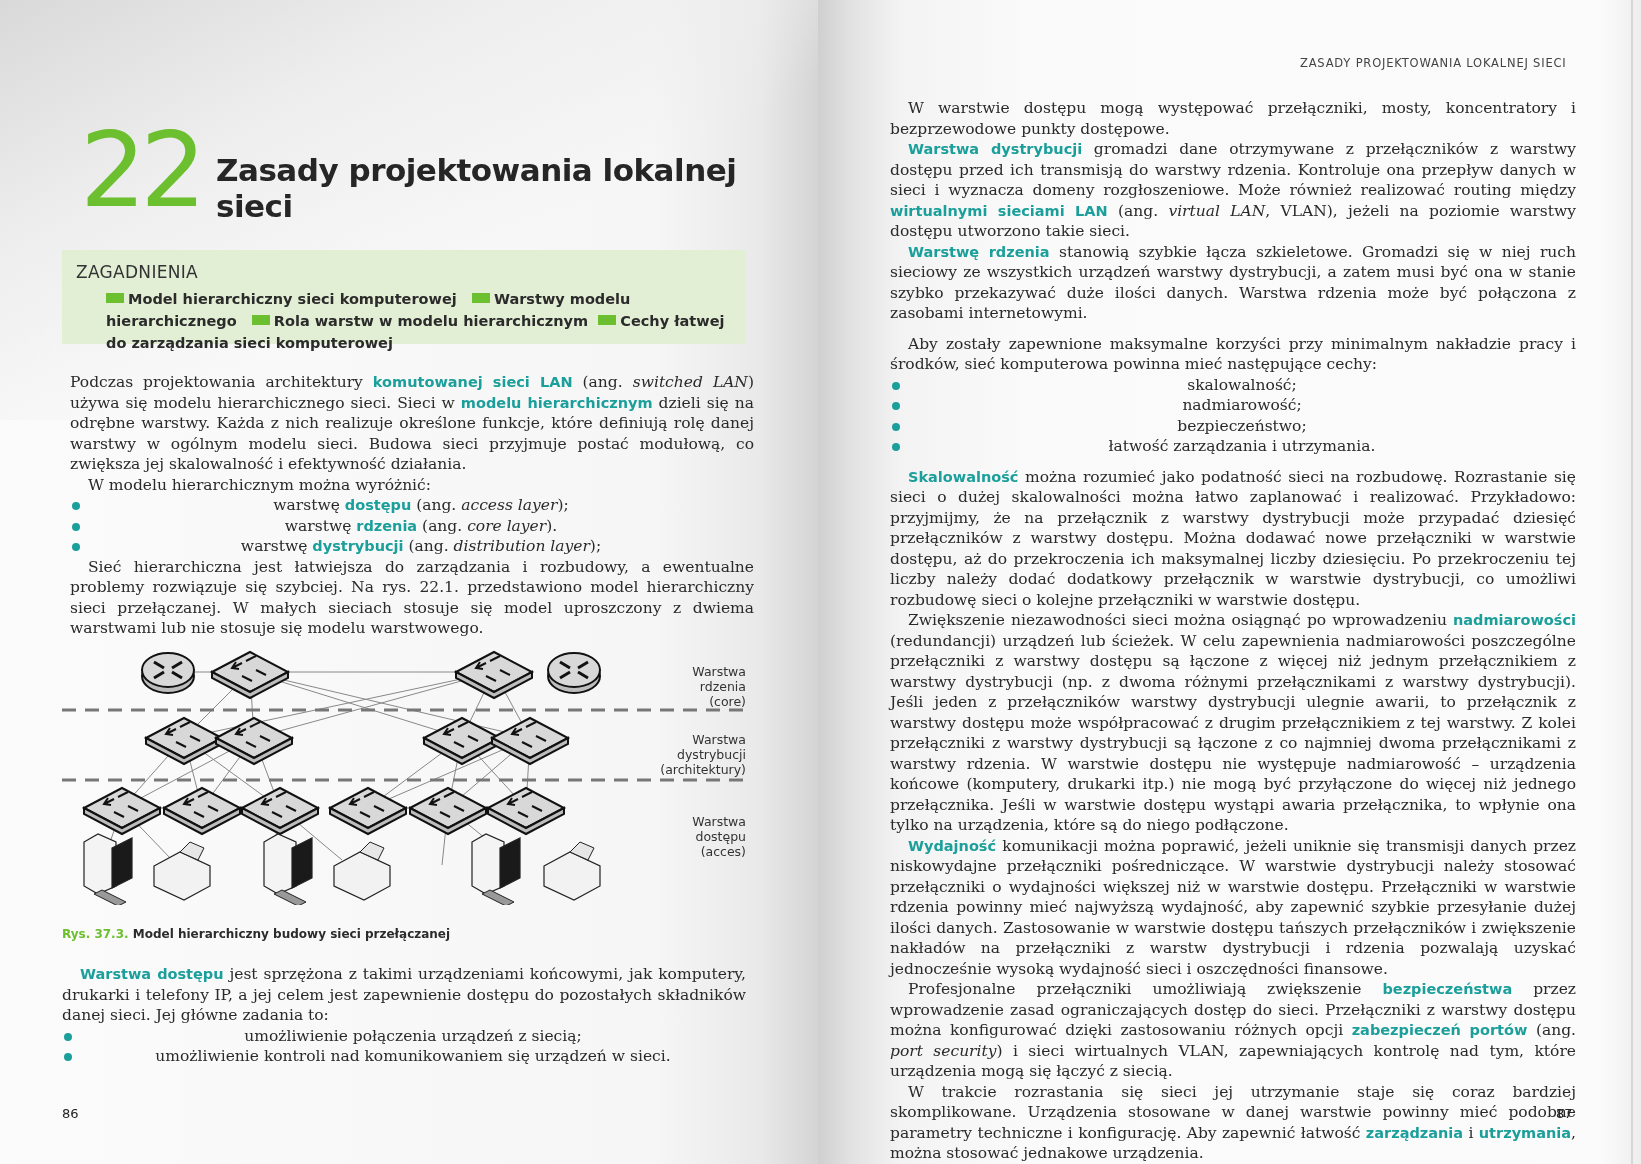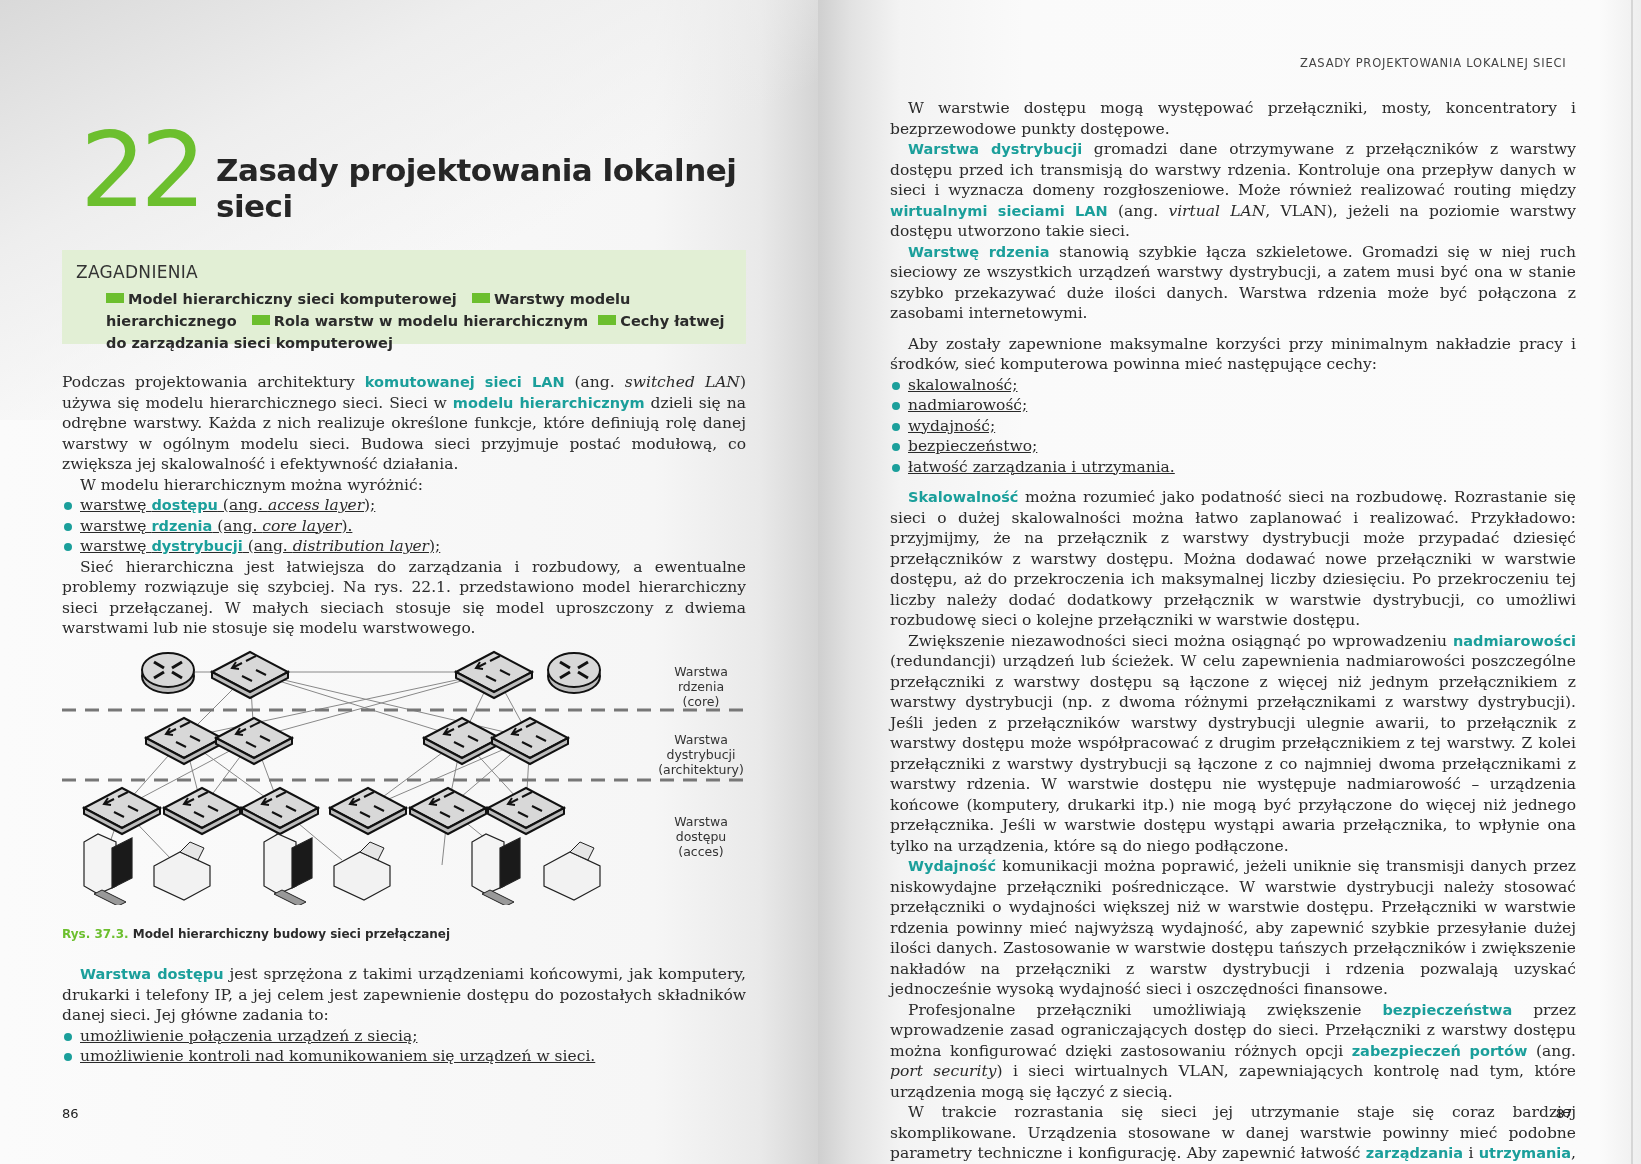--- a/index.html
+++ b/index.html
@@ -50,29 +50,29 @@
     font-size: 14.5px; font-weight: bold; color: #2b2b2b; line-height: 22px; margin-left: 30px;
   }
   .sq { display: inline-block; width: 18px; height: 10px; background: #6cbf2e; margin: 0 4px 0 0; vertical-align: 1px; }
 
   .text-block {
     position: absolute; font-size: 15.5px; line-height: 20.5px; text-align: justify; color: #2a2a2a;
   }
   .text-block p { margin: 0; text-indent: 18px; }
   .text-block p.noind { text-indent: 0; }
   .text-block ul { margin: 0; padding: 0; list-style: none; }
-  .text-block li { position: relative; padding-left: 18px; text-align: left; text-decoration: underline; }
+  .text-block li { position: relative; padding-left: 18px; text-align: center; }
   .text-block li::before {
     content: ""; position: absolute; left: 2px; top: 7px; width: 8px; height: 8px; border-radius: 50%; background: #1b9f9b;
   }
   .gap { height: 10px; }
 
   .figure { position: absolute; left: 62px; top: 650px; width: 690px; height: 255px; }
   .layer-label {
-    position: absolute; left: 594px; width: 90px; text-align: center;
+    position: absolute; left: 594px; width: 90px; text-align: right;
     font-family: "DejaVu Sans", "Liberation Sans", sans-serif; font-size: 12.5px; line-height: 15px; color: #333;
   }
   .caption {
     position: absolute; left: 62px; top: 927px;
     font-family: "DejaVu Sans", "Liberation Sans", sans-serif; font-size: 12px; font-weight: bold; color: #2b2b2b;
   }
   .caption .cap-num { color: #6cbf2e; }
 
   .page-num {
     position: absolute; top: 1106px;
@@ -94,21 +94,21 @@
   <div class="topics">
     <div class="topics-head">ZAGADNIENIA</div>
     <div class="topics-body">
       <span class="sq"></span><span>Model hierarchiczny sieci komputerowej</span>&nbsp;&nbsp;
       <span class="sq"></span><span>Warstwy modelu hierarchicznego</span>&nbsp;&nbsp;
       <span class="sq"></span><span>Rola warstw w modelu hierarchicznym</span>&nbsp;
       <span class="sq"></span><span>Cechy łatwej do zarządzania sieci komputerowej</span>
     </div>
   </div>
 
-  <div class="text-block" style="left:62px; top:372px; width:684px;">
+  <div class="text-block" style="left:70px; top:372px; width:684px;">
     <p class="noind"><span>Podczas projektowania architektury </span><span class="kw">komutowanej sieci LAN</span><span> (ang. </span><em>switched LAN</em><span>) używa się modelu hierarchicznego sieci. Sieci w </span><span class="kw">modelu hierarchicznym</span><span> dzieli się na odrębne warstwy. Każda z nich realizuje określone funkcje, które definiują rolę danej warstwy w ogólnym modelu sieci. Budowa sieci przyjmuje postać modułową, co zwiększa jej skalowalność i efektywność działania.</span></p>
     <p>W modelu hierarchicznym można wyróżnić:</p>
     <ul>
       <li><span>warstwę </span><span class="kw">dostępu</span><span> (ang. </span><em>access layer</em><span>);</span></li>
       <li><span>warstwę </span><span class="kw">rdzenia</span><span> (ang. </span><em>core layer</em><span>).</span></li>
       <li><span>warstwę </span><span class="kw">dystrybucji</span><span> (ang. </span><em>distribution layer</em><span>);</span></li>
     </ul>
     <p>Sieć hierarchiczna jest łatwiejsza do zarządzania i rozbudowy, a ewentualne problemy rozwiązuje się szybciej. Na rys. 22.1. przedstawiono model hierarchiczny sieci przełączanej. W małych sieciach stosuje się model uproszczony z dwiema warstwami lub nie stosuje się modelu warstwowego.</p>
   </div>
 
@@ -229,21 +229,20 @@
 
 <div class="text-block" style="left:890px; top:98px; width:686px;">
   <p>W warstwie dostępu mogą występować przełączniki, mosty, koncentratory i bezprzewodowe punkty dostępowe.</p>
   <p><span class="kw">Warstwa dystrybucji</span><span> gromadzi dane otrzymywane z przełączników z warstwy dostępu przed ich transmisją do warstwy rdzenia. Kontroluje ona przepływ danych w sieci i wyznacza domeny rozgłoszeniowe. Może również realizować routing między </span><span class="kw">wirtualnymi sieciami LAN</span><span> (ang. </span><em>virtual LAN</em><span>, VLAN), jeżeli na poziomie warstwy dostępu utworzono takie sieci.</span></p>
   <p><span class="kw">Warstwę rdzenia</span><span> stanowią szybkie łącza szkieletowe. Gromadzi się w niej ruch sieciowy ze wszystkich urządzeń warstwy dystrybucji, a zatem musi być ona w stanie szybko przekazywać duże ilości danych. Warstwa rdzenia może być połączona z zasobami internetowymi.</span></p>
   <div class="gap"></div>
   <p>Aby zostały zapewnione maksymalne korzyści przy minimalnym nakładzie pracy i środków, sieć komputerowa powinna mieć następujące cechy:</p>
   <ul>
     <li>skalowalność;</li>
     <li>nadmiarowość;</li>
-    <li>wydajność;</li>
     <li>bezpieczeństwo;</li>
     <li>łatwość zarządzania i utrzymania.</li>
   </ul>
   <div class="gap"></div>
   <p><span class="kw">Skalowalność</span><span> można rozumieć jako podatność sieci na rozbudowę. Rozrastanie się sieci o dużej skalowalności można łatwo zaplanować i realizować. Przykładowo: przyjmijmy, że na przełącznik z warstwy dystrybucji może przypadać dziesięć przełączników z warstwy dostępu. Można dodawać nowe przełączniki w warstwie dostępu, aż do przekroczenia ich maksymalnej liczby dziesięciu. Po przekroczeniu tej liczby należy dodać dodatkowy przełącznik w warstwie dystrybucji, co umożliwi rozbudowę sieci o kolejne przełączniki w warstwie dostępu.</span></p>
   <p><span>Zwiększenie niezawodności sieci można osiągnąć po wprowadzeniu </span><span class="kw">nadmiarowości</span><span> (redundancji) urządzeń lub ścieżek. W celu zapewnienia nadmiarowości poszczególne przełączniki z warstwy dostępu są łączone z więcej niż jednym przełącznikiem z warstwy dystrybucji (np. z dwoma różnymi przełącznikami z warstwy dystrybucji). Jeśli jeden z przełączników warstwy dystrybucji ulegnie awarii, to przełącznik z warstwy dostępu może współpracować z drugim przełącznikiem z tej warstwy. Z kolei przełączniki z warstwy dystrybucji są łączone z co najmniej dwoma przełącznikami z warstwy rdzenia. W warstwie dostępu nie występuje nadmiarowość – urządzenia końcowe (komputery, drukarki itp.) nie mogą być przyłączone do więcej niż jednego przełącznika. Jeśli w warstwie dostępu wystąpi awaria przełącznika, to wpłynie ona tylko na urządzenia, które są do niego podłączone.</span></p>
   <p><span class="kw">Wydajność</span><span> komunikacji można poprawić, jeżeli uniknie się transmisji danych przez niskowydajne przełączniki pośredniczące. W warstwie dystrybucji należy stosować przełączniki o wydajności większej niż w warstwie dostępu. Przełączniki w warstwie rdzenia powinny mieć najwyższą wydajność, aby zapewnić szybkie przesyłanie dużej ilości danych. Zastosowanie w warstwie dostępu tańszych przełączników i zwiększenie nakładów na przełączniki z warstw dystrybucji i rdzenia pozwalają uzyskać jednocześnie wysoką wydajność sieci i oszczędności finansowe.</span></p>
   <p><span>Profesjonalne przełączniki umożliwiają zwiększenie </span><span class="kw">bezpieczeństwa</span><span> przez wprowadzenie zasad ograniczających dostęp do sieci. Przełączniki z warstwy dostępu można konfigurować dzięki zastosowaniu różnych opcji </span><span class="kw">zabezpieczeń portów</span><span> (ang. </span><em>port security</em><span>) i sieci wirtualnych VLAN, zapewniających kontrolę nad tym, które urządzenia mogą się łączyć z siecią.</span></p>
   <p><span>W trakcie rozrastania się sieci jej utrzymanie staje się coraz bardziej skomplikowane. Urządzenia stosowane w danej warstwie powinny mieć podobne parametry techniczne i konfigurację. Aby zapewnić łatwość </span><span class="kw">zarządzania</span><span> i </span><span class="kw">utrzymania</span><span>, można stosować jednakowe urządzenia.</span></p>
 </div>

